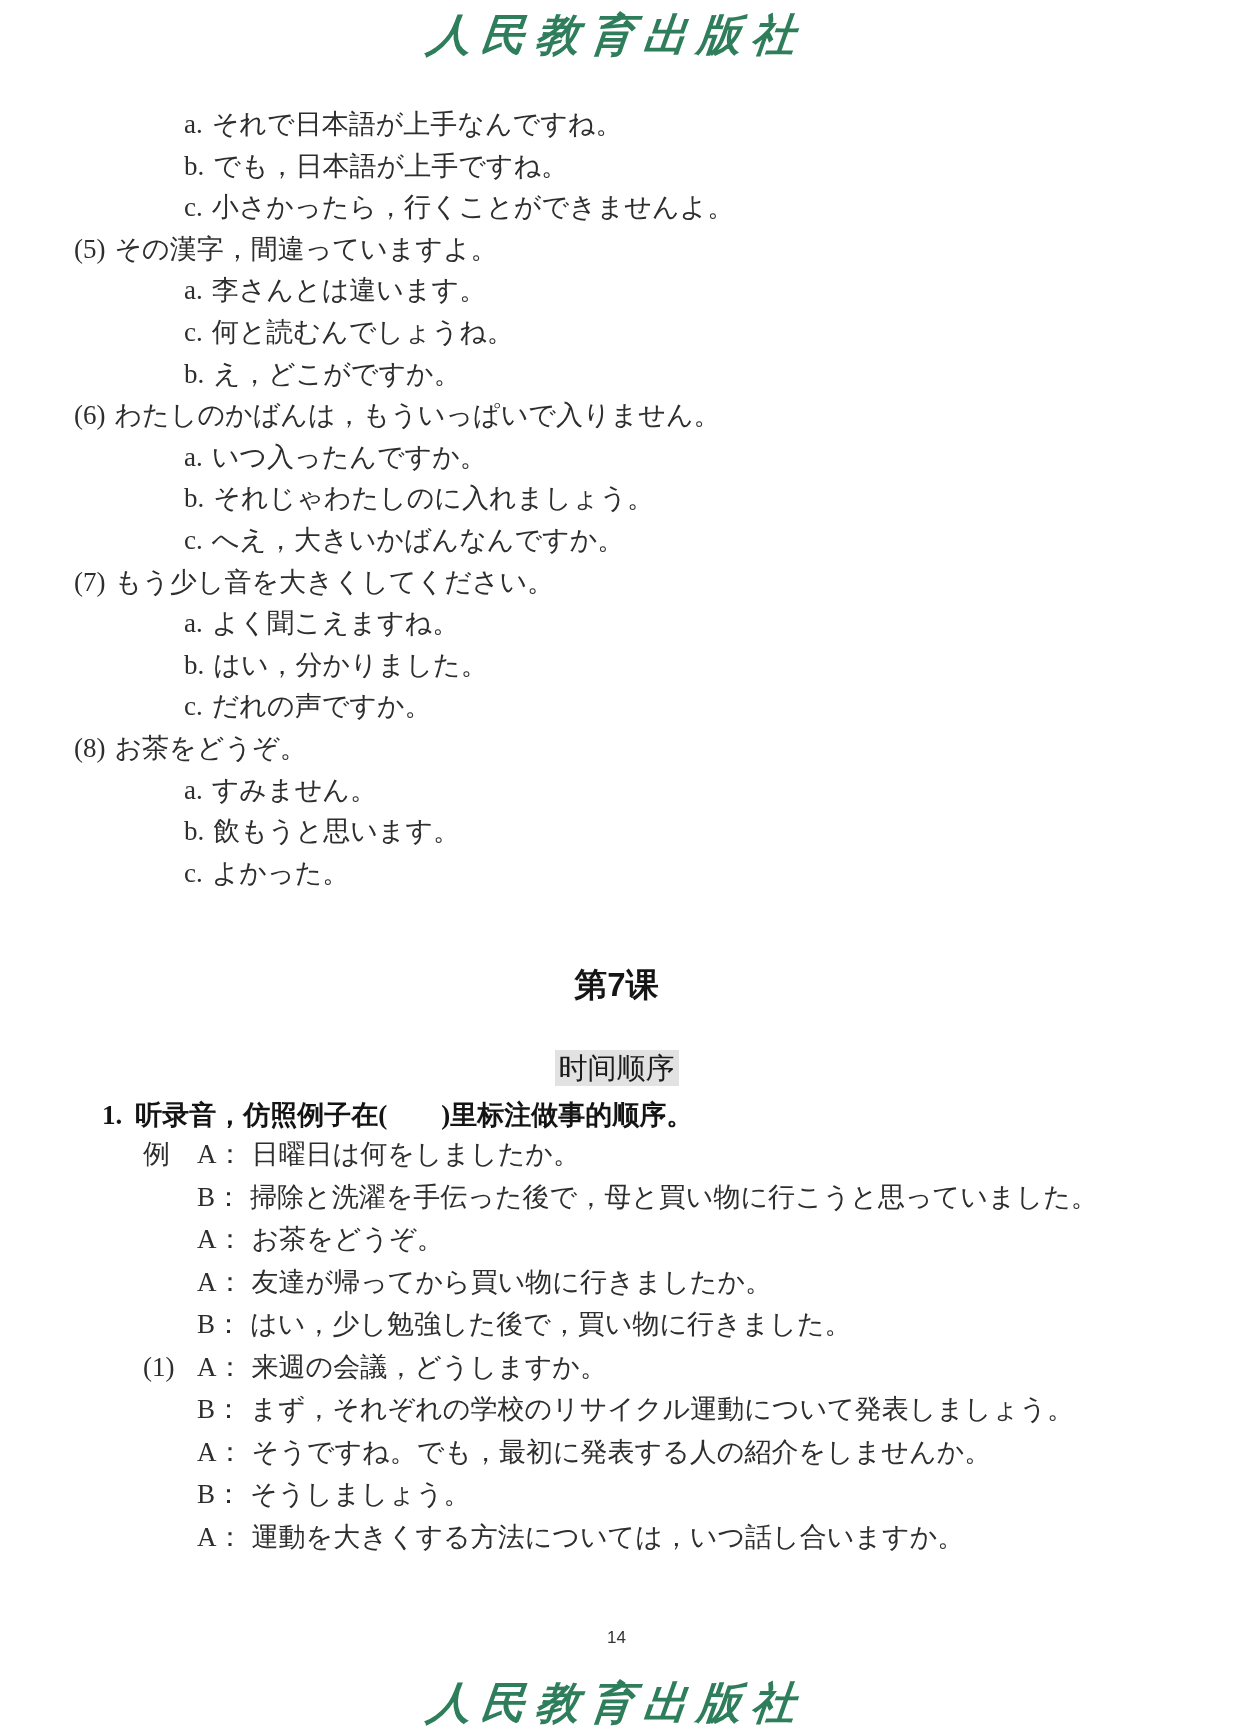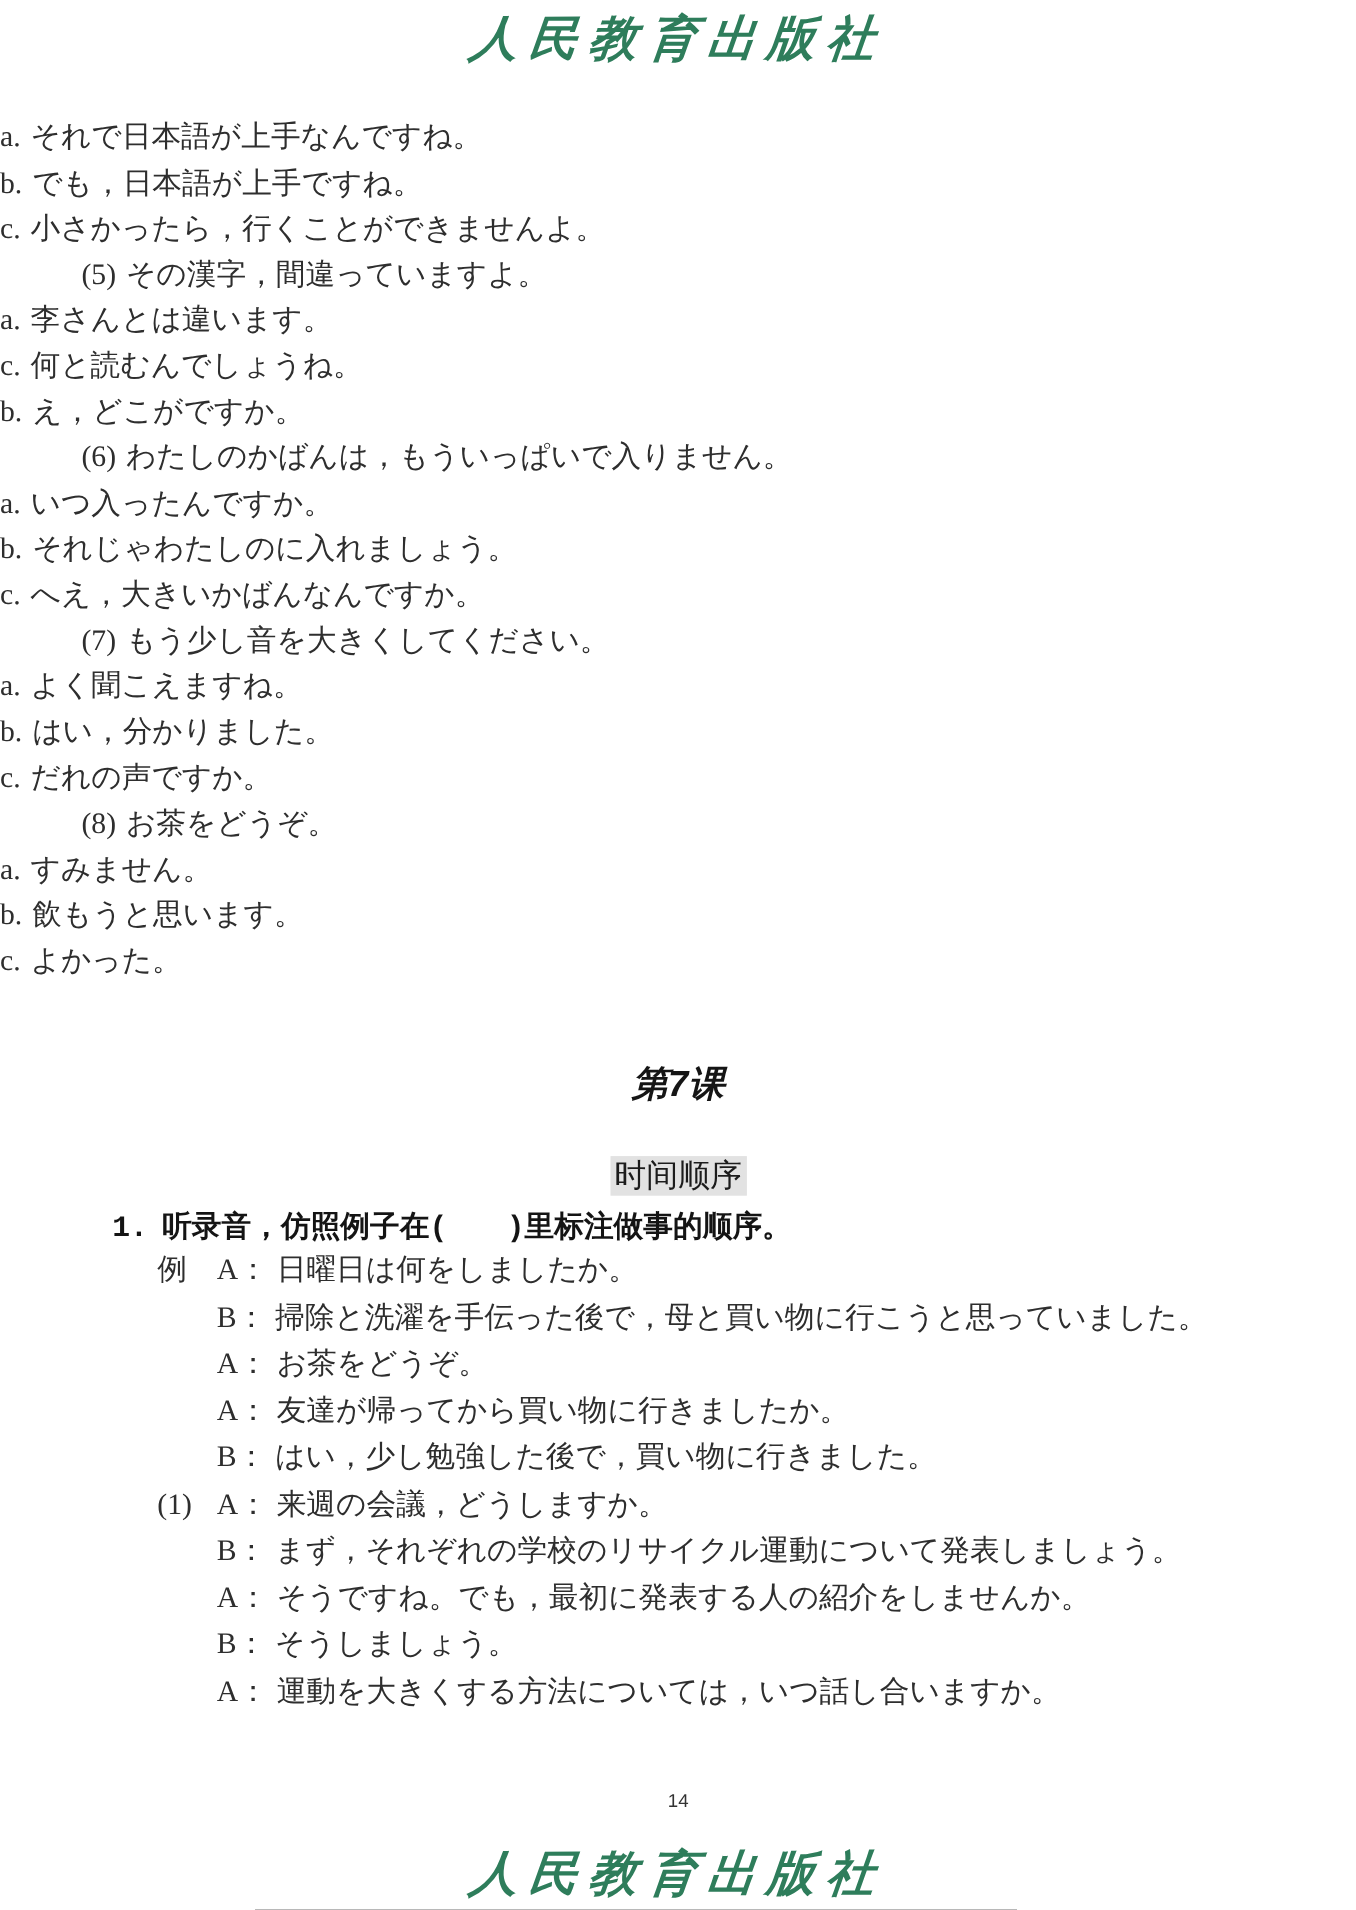--- a/index.html
+++ b/index.html
@@ -31,45 +31,44 @@
   .options-block{
     position:absolute;top:104px;left:0;right:0;
     font-size:27px;
   }
   .line{
     line-height:41.6px;
     white-space:nowrap;
   }
   .line .lbl{margin-right:9px;}
   .line.item{padding-left:74px;}
-  .line.opt{}
+  .line.opt{padding-left:184px;}
   
   .lesson-title{
     position:absolute;top:963px;left:0;right:0;
     text-align:center;
     font-family:"Liberation Sans","DejaVu Sans",sans-serif;
     font-weight:bold;
     font-size:33px;
     color:#151515;
-    font-style:italic;
   }
   .section-heading{
     position:absolute;top:1049px;left:0;right:0;
     text-align:center;
     font-size:29px;
     color:#1c1c1c;
   }
   .section-heading .hl{
     background:#e2e2e2;
     padding:2px 4px;
   }
   
   .instruction{
     position:absolute;top:1097px;left:102px;
-    font-family:Liberation Mono, monospace;
+    font-family:Liberation Serif, serif;
     font-weight:bold;
     font-size:27px;
     color:#141414;
     white-space:nowrap;
   }
   .instruction .num{margin-right:13px;}
   
   .dialogue-block{
     position:absolute;top:1133px;left:0;right:0;
     font-size:27px;

